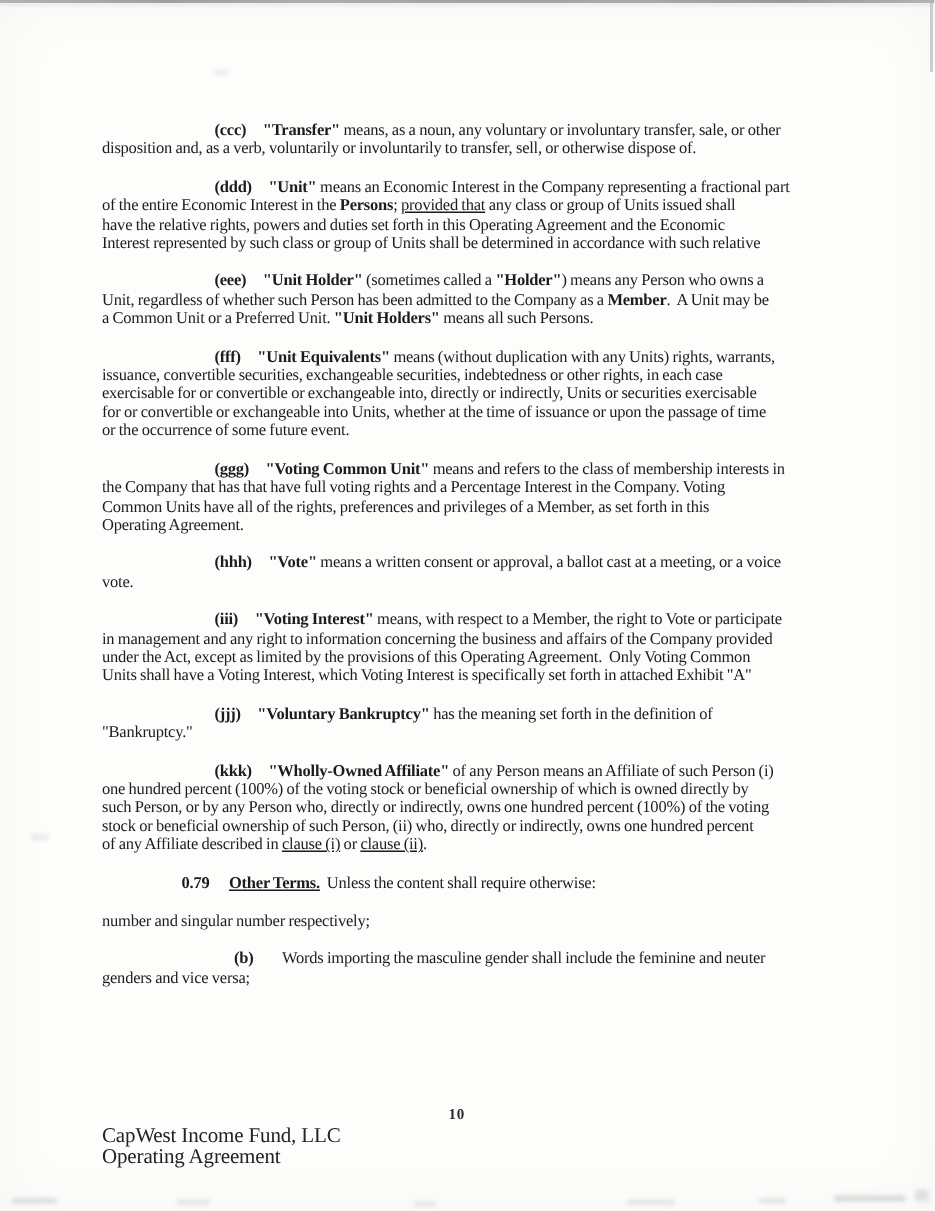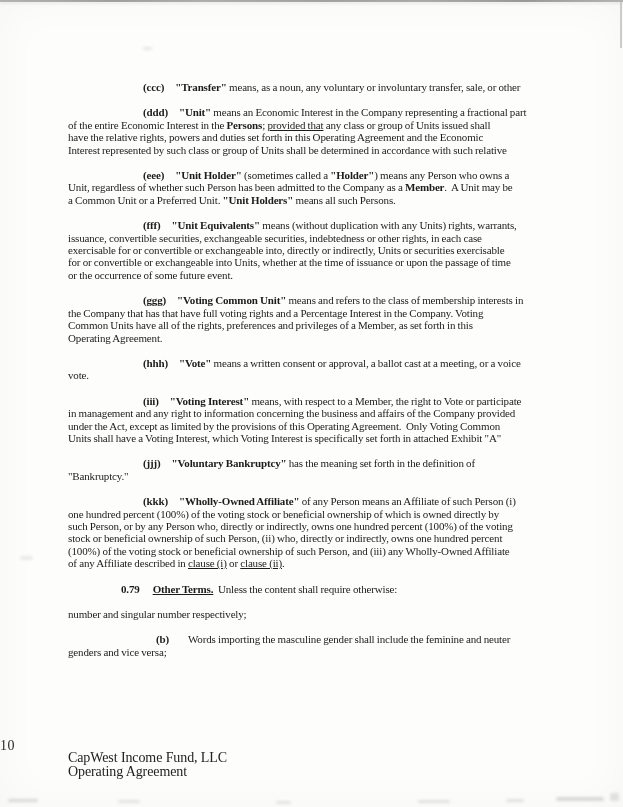--- a/index.html
+++ b/index.html
@@ -25,22 +25,23 @@
   .line { white-space: pre; }
   .sp { display: inline-block; }
   .b { font-weight: bold; }
   .u { text-decoration: underline; }
   .first.def { padding-left: 75px; }
   .first.sec { padding-left: 53px; }
   .first.sub { padding-left: 88px; }
 
   .page-number {
     position: absolute; top: 738px; left: 0; right: 14px;
-    text-align: left; font-size: 14px; color: #2a2a2a;
+    text-align: center; font-size: 10px; color: #2a2a2a;
     letter-spacing: 0.5px;
+    font-weight: bold;
   }
   .footer {
     position: absolute; top: 751px; left: 68px;
     font-size: 14px; line-height: 13.5px; color: #222;
     letter-spacing: -0.1px;
   }
 
   
   .artifact { position: absolute; pointer-events: none; }
   .edge-top {
@@ -83,20 +84,21 @@
   <div class="artifact smudge sm-4"></div>
   <div class="artifact smudge sm-5"></div>
   <div class="artifact smudge sm-6"></div>
   <div class="artifact smudge sm-7"></div>
   <div class="artifact smudge sm-8"></div>
   <div class="artifact smudge sm-9"></div>
 
   <div class="content">
       <div class="para">
         <div class="line first def"><span class="b ">(ccc)</span><span class="sp" style="width: 11px;"></span><span class="b ">"Transfer"</span><span class=""> means, as a noun, any voluntary or involuntary transfer, sale, or other</span></div>
+        <div class="line"><span class="">disposition and, as a verb, voluntarily or involuntarily to transfer, sell, or otherwise dispose of.</span></div>
       </div>
       <div class="para">
         <div class="line first def"><span class="b ">(ddd)</span><span class="sp" style="width: 11px;"></span><span class="b ">"Unit"</span><span class=""> means an Economic Interest in the Company representing a fractional part</span></div>
         <div class="line"><span class="">of the entire Economic Interest in the </span><span class="b ">Persons</span><span class="">; </span><span class="u">provided that</span><span class=""> any class or group of Units issued shall</span></div>
         <div class="line"><span class="">have the relative rights, powers and duties set forth in this Operating Agreement and the Economic</span></div>
         <div class="line"><span class="">Interest represented by such class or group of Units shall be determined in accordance with such relative</span></div>
       </div>
       <div class="para">
         <div class="line first def"><span class="b ">(eee)</span><span class="sp" style="width: 11px;"></span><span class="b ">"Unit Holder"</span><span class=""> (sometimes called a </span><span class="b ">"Holder"</span><span class="">) means any Person who owns a</span></div>
         <div class="line"><span class="">Unit, regardless of whether such Person has been admitted to the Company as a </span><span class="b ">Member</span><span class="">.  A Unit may be</span></div>
@@ -127,21 +129,20 @@
       </div>
       <div class="para">
         <div class="line first def"><span class="b ">(jjj)</span><span class="sp" style="width: 11px;"></span><span class="b ">"Voluntary Bankruptcy"</span><span class=""> has the meaning set forth in the definition of</span></div>
         <div class="line"><span class="">"Bankruptcy."</span></div>
       </div>
       <div class="para">
         <div class="line first def"><span class="b ">(kkk)</span><span class="sp" style="width: 11px;"></span><span class="b ">"Wholly-Owned Affiliate"</span><span class=""> of any Person means an Affiliate of such Person (i)</span></div>
         <div class="line"><span class="">one hundred percent (100%) of the voting stock or beneficial ownership of which is owned directly by</span></div>
         <div class="line"><span class="">such Person, or by any Person who, directly or indirectly, owns one hundred percent (100%) of the voting</span></div>
         <div class="line"><span class="">stock or beneficial ownership of such Person, (ii) who, directly or indirectly, owns one hundred percent</span></div>
-        <div class="line"><span class="">(100%) of the voting stock or beneficial ownership of such Person, and (iii) any Wholly-Owned Affiliate</span></div>
         <div class="line"><span class="">of any Affiliate described in </span><span class="u">clause (i)</span><span class=""> or </span><span class="u">clause (ii)</span><span class="">.</span></div>
       </div>
       <div class="para">
         <div class="line first sec"><span class="b ">0.79</span><span class="sp" style="width: 13px;"></span><span class="b u">Other Terms.</span><span class="">  Unless the content shall require otherwise:</span></div>
       </div>
       <div class="para">
         <div class="line"><span class="">number and singular number respectively;</span></div>
       </div>
       <div class="para">
         <div class="line first sub"><span class="b ">(b)</span><span class="sp" style="width: 19px;"></span><span class="">Words importing the masculine gender shall include the feminine and neuter</span></div>

